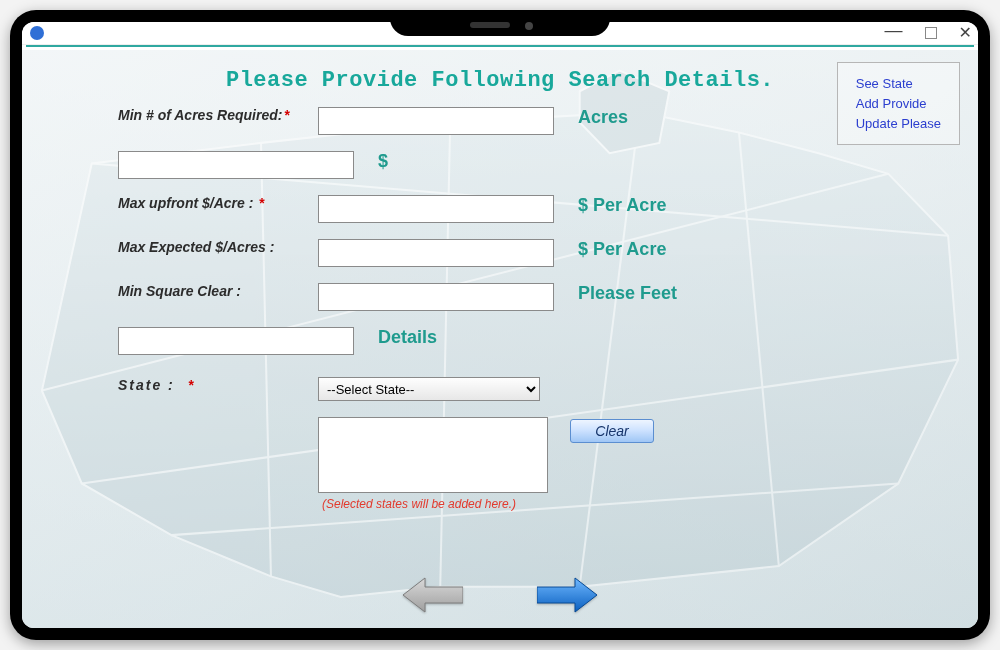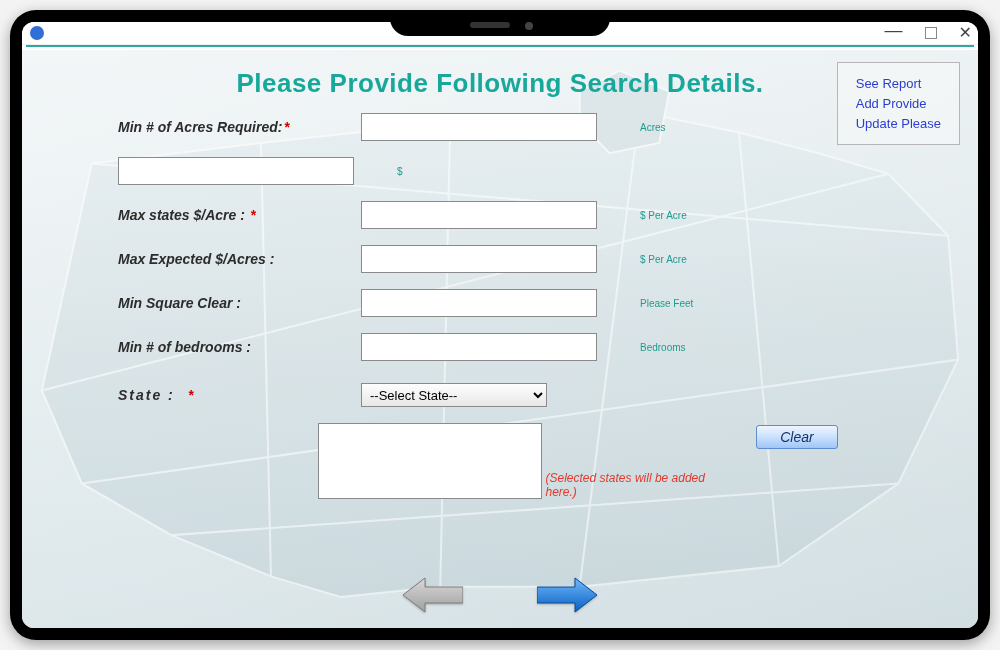--- a/index.html
+++ b/index.html
@@ -59,64 +59,65 @@
       linear-gradient(145deg, #e4ecef 0%, #d6e2e6 55%, #c6d5da 100%);
     overflow:hidden;
   }
   
   .map-bg { position:absolute; inset:0; opacity:0.45; }
   .map-bg svg { width:100%; height:100%; }
   .heading {
     text-align:center;
     color:#18a89b;
     font-weight:700;
-    font-size:26px;
+    font-size:22px;
     letter-spacing:0.5px;
     margin:18px 0 14px;
-    position:relative; z-index:5;
+    position:relative; z-index:5;font-family:Liberation Mono, monospace;
   }
   .link-panel {
     position:absolute; top:12px; right:18px;
     border:1px solid #b6b6b6;
     background:rgba(255,255,255,0.35);
     padding:8px 18px;
     z-index:6;
   }
   .link-panel a { display:block; color:#2b3ecf; font-size:13px; margin:5px 0; text-decoration:none; cursor:pointer; }
   .form {
     position:relative; z-index:5;
     margin-left:96px;
     width:720px;
   }
-  .row { display:flex; align-items:center; margin-bottom:16px;gap:43px; }
+  .row { display:flex; margin-bottom:16px; }
   .row .lbl {
     width:200px;
     font-style:italic; font-weight:700;
     color:#2c2c2c; font-size:14px;
     white-space:nowrap;
   }
   .row .lbl .req { color:#d40000; font-style:normal; margin-left:2px; }
   .row input[type="text"] {
     width:222px; height:24px;
     border:1px solid #8a8a8a;
     padding:1px 6px; font-size:13px;
     background:#fff;
   }
   .row .unit {
-    color:#1f9b8e; font-weight:400; font-size:10px;
+    margin-left:24px;
+    color:#1f9b8e; font-weight:700; font-size:18px;
   }
   .state-row .lbl { letter-spacing:2px; }
   select.state {
-    width:186px; height:24px;
+    width:222px; height:24px;
     background:linear-gradient(#fefefe,#e7e7e7);
     border:1px solid #8a8a8a;
     font-size:13px; padding-left:4px;
   }
   .listbox-wrap { margin-left:200px; display:flex; align-items:flex-start; gap:22px; }
-  .listbox-col { display:flex; flex-direction:row;align-items:flex-end; }
+  .listbox-col { display:flex; flex-direction:column; }
   textarea.listbox {
     width:224px; height:70px; resize:none;
     border:1px solid #8a8a8a;
     font-size:12px;
     overflow:scroll;
   }
   .list-note {
     color:#e23a2e; font-style:italic; font-size:12px;
     margin:4px 0 0 4px;
   }
@@ -178,21 +179,21 @@
             <path d="M150,470 L880,420"></path>
               <path d="M20,330 L870,120"></path>
           </g>
           <path fill="#cbd7db" stroke="#ffffff" stroke-width="2" d="M560,40 L600,20 L650,40 L640,90 L590,100 L560,70 Z"></path>
         </svg>
       </div>
 
       <div class="heading">Please Provide Following Search Details.</div>
 
       <div class="link-panel">
-        <a>See Report</a>
+        <a>See State</a>
         <a>Add Provide</a>
         <a>Update Please</a>
       </div>
 
       <div class="form">
 
         <div class="row">
           <div class="lbl">
             <span>Min # of Acres Required:</span><span class="req">*</span>
           </div>
@@ -200,42 +201,41 @@
           <div class="unit">Acres</div>
         </div>
 
         <div class="row">
           <input type="text" value="" style="">
           <div class="unit">$</div>
         </div>
 
         <div class="row">
           <div class="lbl">
-            <span>Max states $/Acre :</span> <span class="req">*</span>
+            <span>Max upfront $/Acre :</span> <span class="req">*</span>
           </div>
           <input type="text" value="" style="">
           <div class="unit">$ Per Acre</div>
         </div>
 
         <div class="row">
           <div class="lbl">Max Expected $/Acres :</div>
           <input type="text" value="" style="">
           <div class="unit">$ Per Acre</div>
         </div>
 
         <div class="row">
           <div class="lbl">Min Square Clear :</div>
           <input type="text" value="" style="">
           <div class="unit">Please Feet</div>
         </div>
 
         <div class="row">
-          <div class="lbl">Min # of bedrooms :</div>
-          <input type="text" value="" style="">
-          <div class="unit">Bedrooms</div>
+          <input type="text" value="" style="">
+          <div class="unit">Details</div>
         </div>
 
         <div class="row state-row" style="margin-top:22px">
           <div class="lbl">
             <span>State   :</span>&nbsp;&nbsp;<span class="req">*</span>
           </div>
           <select class="state">
             <option>--Select State--</option>
           </select>
         </div>

